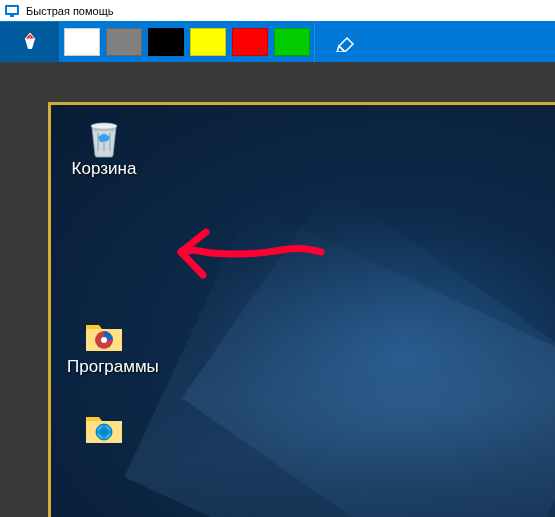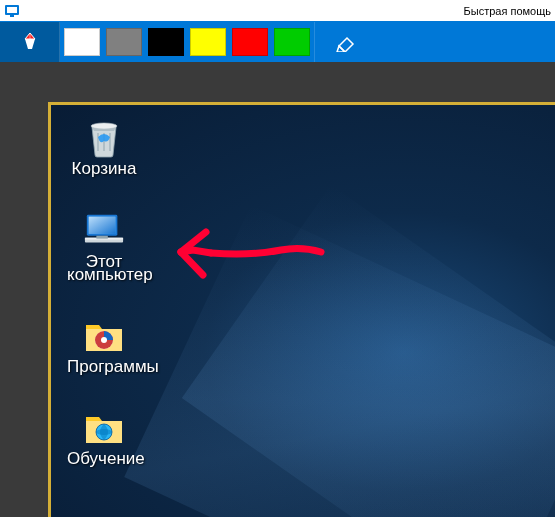--- a/index.html
+++ b/index.html
@@ -12,21 +12,20 @@
     }
     .titlebar {
       height: 22px;
       background: #ffffff;
       border-bottom: 1px solid #0078d7;
       display: flex;
       align-items: center;
       padding: 0 4px;
       font-size: 11px;
       color: #000;
-      justify-content: space-between;
     }
     .titlebar-icon {
       width: 16px; height: 16px;
       margin-right: 6px;
       display: inline-flex;
       align-items: center; justify-content: center;
     }
     .toolbar {
       height: 40px;
       background: #0078d7;
@@ -165,39 +164,20 @@
           <path d="M8 10 L32 10 L29 38 Q29 40 27 40 L13 40 Q11 40 11 38 Z" fill="#cfd8dc" stroke="#90a4ae" stroke-width="0.8"></path>
           <path d="M8 10 L32 10 L30 14 L10 14 Z" fill="#b0bec5"></path>
           <path d="M14 16 L14 34 M20 16 L20 34 M26 16 L26 34" stroke="#90a4ae" stroke-width="1"></path>
           <path d="M14 20 Q20 14 26 20 Q24 26 20 24 Q16 28 14 20" fill="#2196f3" opacity="0.85"></path>
           <ellipse cx="20" cy="9" rx="13" ry="3" fill="#eceff1" stroke="#b0bec5" stroke-width="0.6"></ellipse>
         </svg>
       </div>
       <div class="label">Корзина</div>
     </div>
 
-    <div class="desktop-icon" style="left:14px; top:105px;">
-      <div class="icon-img">
-        <svg width="44" height="40" viewBox="0 0 44 40">
-          <rect x="4" y="3" width="32" height="22" rx="1.5" fill="#1976d2"></rect>
-          <rect x="6" y="5" width="28" height="18" fill="#42a5f5"></rect>
-          <rect x="6" y="5" width="28" height="18" fill="url(#g1)"></rect>
-          <defs>
-              <linearGradient id="g1" x1="0" y1="0" x2="1" y2="1">
-                <stop offset="0" stop-color="#bbdefb"></stop>
-                <stop offset="1" stop-color="#1976d2"></stop>
-              </linearGradient>
-            </defs>
-          <rect x="2" y="27" width="40" height="5" rx="1" fill="#cfd8dc"></rect>
-          <rect x="2" y="27" width="40" height="2" fill="#eceff1"></rect>
-          <rect x="14" y="25" width="12" height="3" fill="#90a4ae"></rect>
-        </svg>
-      </div>
-      <div class="label">Этот компьютер</div>
-    </div>
 
     <div class="desktop-icon" style="left:14px; top:210px;">
       <div class="icon-img">
         <svg width="42" height="38" viewBox="0 0 42 38">
           <path d="M3 8 L16 8 L19 12 L39 12 L39 34 L3 34 Z" fill="#ffca28"></path>
           <path d="M3 12 L39 12 L39 34 L3 34 Z" fill="#ffe082"></path>
           <circle cx="21" cy="23" r="9" fill="#fff"></circle>
           <circle cx="21" cy="23" r="9" fill="#c62828" opacity="0.9"></circle>
           <path d="M21 14 A9 9 0 0 1 30 23 L21 23 Z" fill="#1565c0"></path>
           <circle cx="21" cy="23" r="3" fill="#fff"></circle>
@@ -210,21 +190,20 @@
       <div class="icon-img">
         <svg width="42" height="38" viewBox="0 0 42 38">
           <path d="M3 8 L16 8 L19 12 L39 12 L39 34 L3 34 Z" fill="#ffca28"></path>
           <path d="M3 12 L39 12 L39 34 L3 34 Z" fill="#ffe082"></path>
           <circle cx="21" cy="23" r="8" fill="#29b6f6"></circle>
           <ellipse cx="21" cy="23" rx="8" ry="3" fill="#0277bd" opacity="0.5"></ellipse>
           <path d="M21 15 Q17 19 17 23 Q17 27 21 31 Q25 27 25 23 Q25 19 21 15" fill="#0277bd" opacity="0.5"></path>
           <circle cx="21" cy="23" r="8" fill="none" stroke="#01579b" stroke-width="0.8"></circle>
         </svg>
       </div>
-      <div class="label">Обучение</div>
     </div>
 
     <svg class="annotation-arrow" style="left:100px; top:115px;" width="180" height="70" viewBox="0 0 180 70">
       <path d="M170 32 Q150 26 130 30 Q100 36 60 33" fill="none" stroke="#ff0033" stroke-width="7" stroke-linecap="round"></path>
       <path d="M60 33 L42 30 L30 32" fill="none" stroke="#ff0033" stroke-width="7" stroke-linecap="round"></path>
       <path d="M30 32 L55 12" fill="none" stroke="#ff0033" stroke-width="7" stroke-linecap="round"></path>
       <path d="M30 32 L52 55" fill="none" stroke="#ff0033" stroke-width="7" stroke-linecap="round"></path>
     </svg>
   </div>
 </div>

